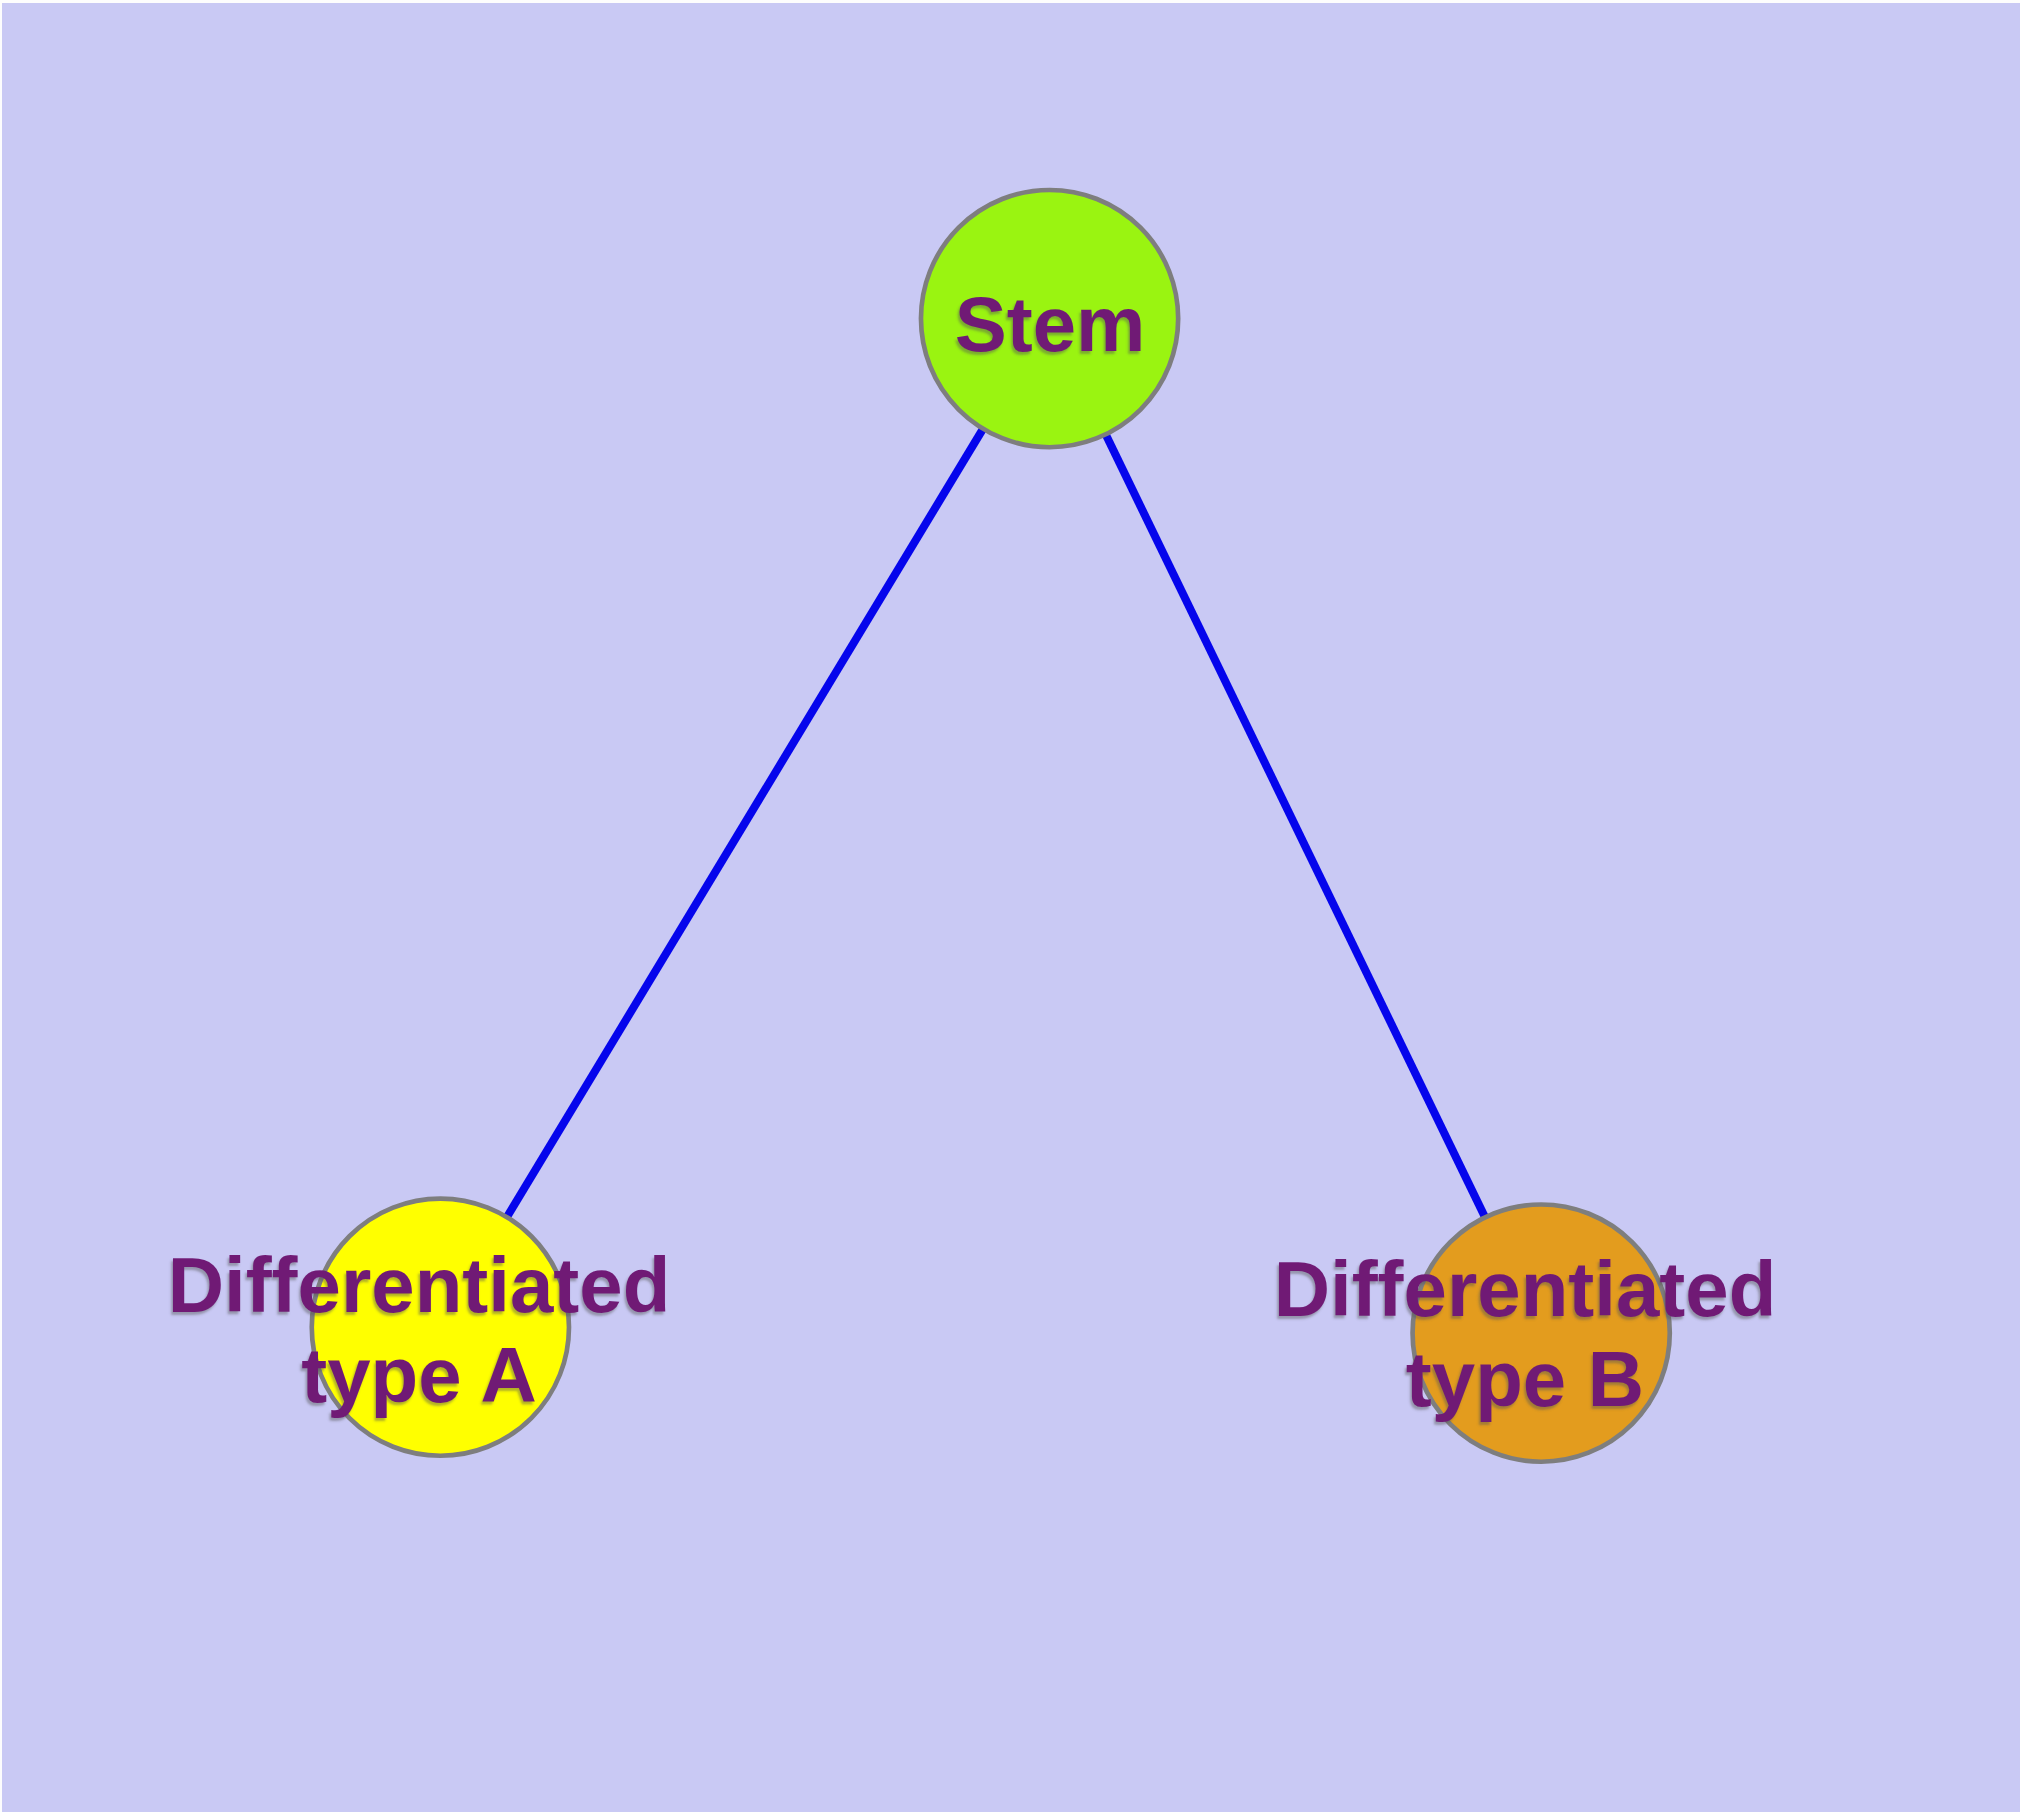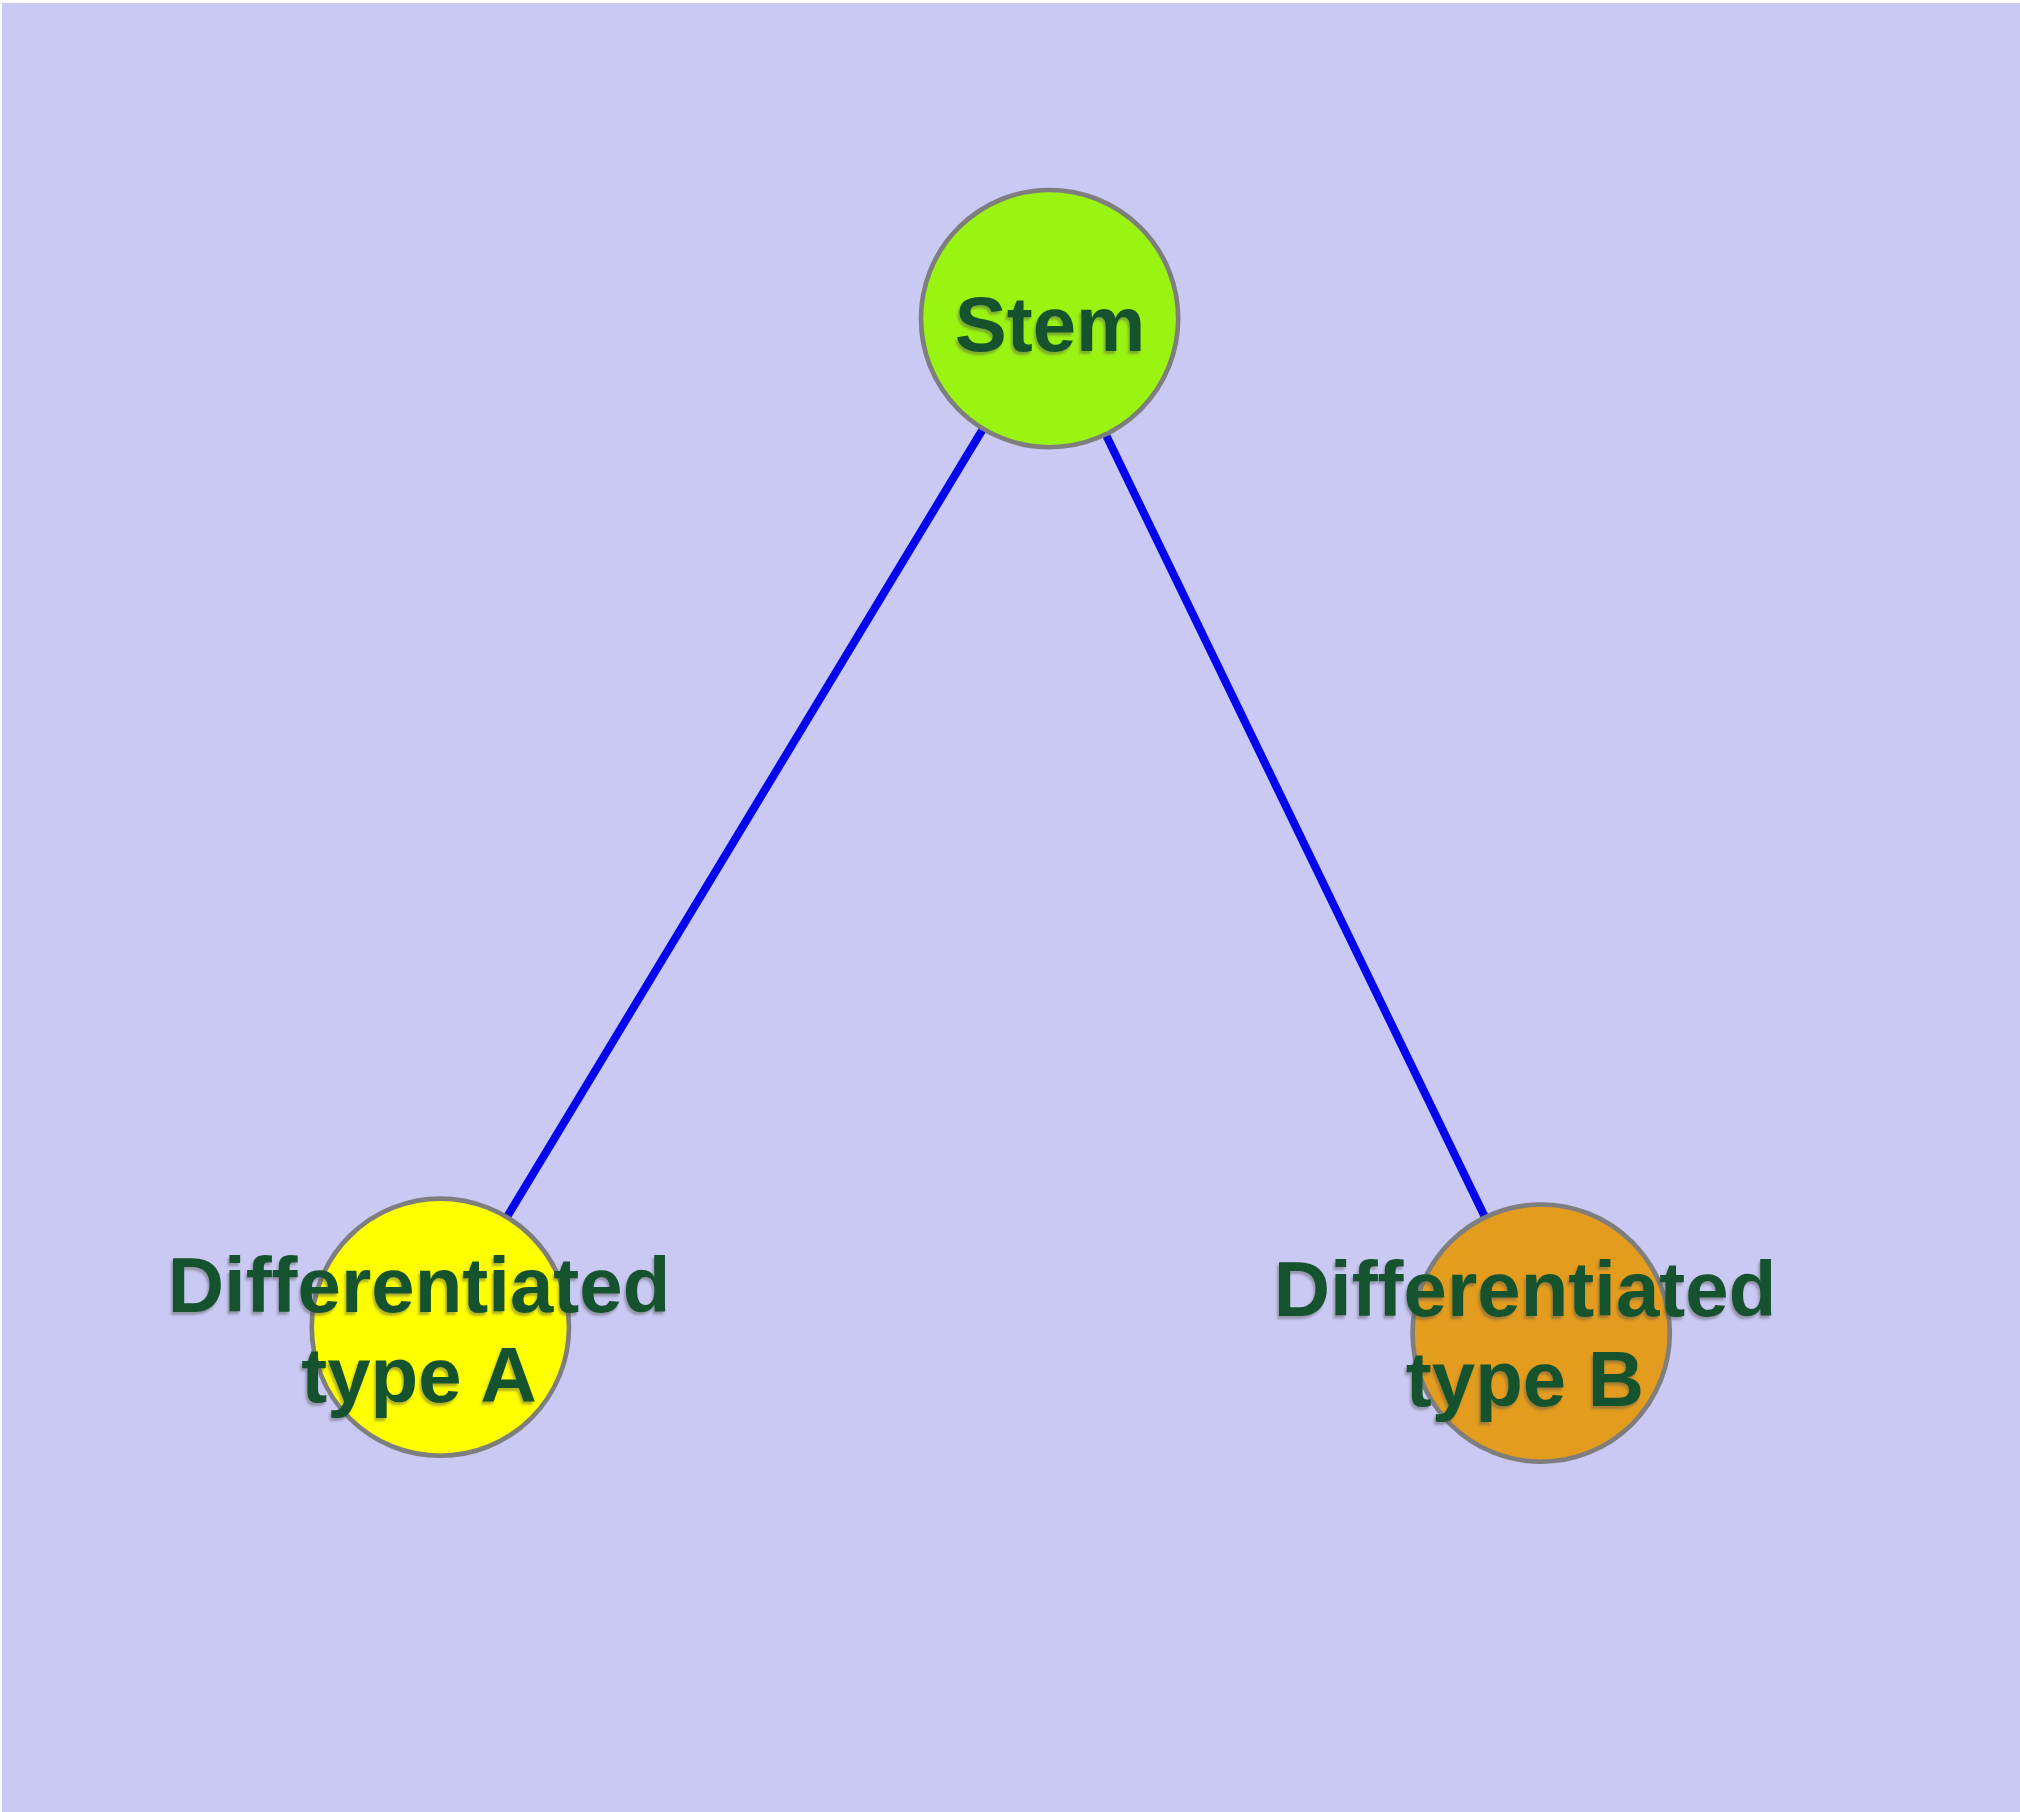--- a/index.html
+++ b/index.html
@@ -24,21 +24,21 @@
     width: 100%;
     height: 100%;
     display: block;
   }
   .node-label {
     position: absolute;
     transform: translate(-50%, -50%);
     font-weight: 700;
     font-size: 78px;
     line-height: 90px;
-    color: #14532d;
+    color: #701a75;
     text-align: center;
     white-space: pre-line;
     letter-spacing: 0px;
     text-shadow: -1.7px 2.5px 2.5px rgba(85, 85, 85, 0.45);
     pointer-events: none;
   }
 </style>
 </head>
 <body>
 

